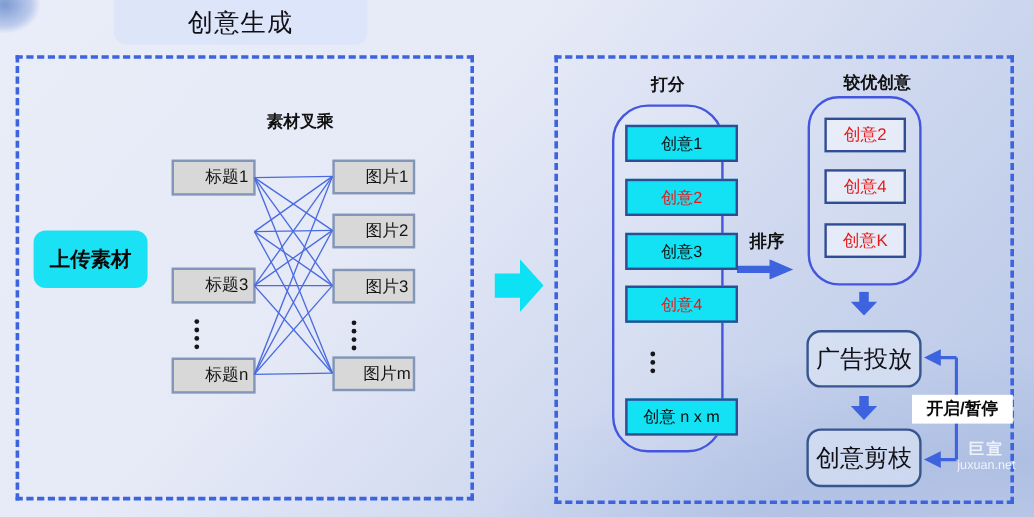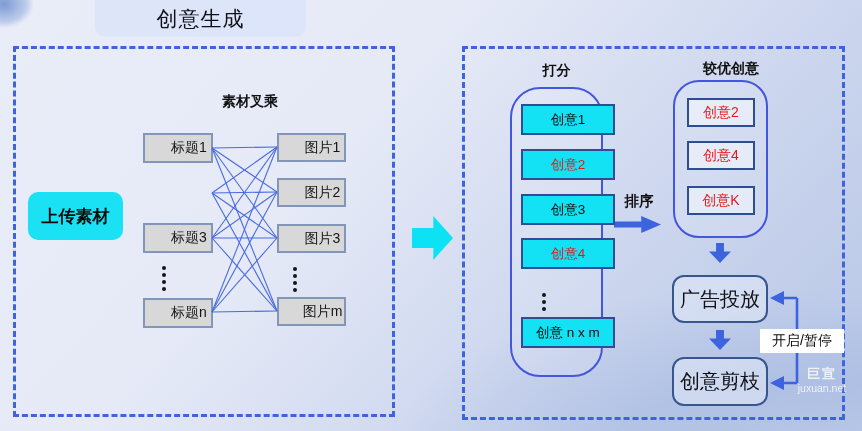--- a/index.html
+++ b/index.html
@@ -83,21 +83,21 @@
   .flow-box {
     position: absolute; left: 672px; width: 96px; height: 48px; z-index: 2;
     background: rgba(223,231,246,.6); border: 2.5px solid #37568e; border-radius: 12px;
     display: flex; align-items: center; justify-content: center;
     font-size: 20px; color: #101016;
   }
 
   .toggle-label {
     position: absolute; left: 760px; top: 329px; width: 84px; height: 24px; z-index: 4;
     background: #ffffff; display: flex; align-items: center; justify-content: center;
-    font-size: 14px; font-weight: normal; color: #0a0a0a;
+    font-size: 14px; font-weight: bold; color: #0a0a0a;
   }
 
   .watermark {
     position: absolute; left: 793px; top: 366px; width: 58px; z-index: 5;
     text-align: center; color: rgba(255,255,255,.78); line-height: 1.25;
   }
   .watermark .wm1 { font-size: 13px; font-weight: bold; letter-spacing: 2px; }
   .watermark .wm2 { font-size: 10.5px; }
 </style>
 </head>
@@ -169,21 +169,21 @@
 
   <div class="score-item" style="top:104px;" data-color="black">创意1</div>
   <div class="score-item" style="top:149px;" data-color="red">创意2</div>
   <div class="score-item" style="top:194px;" data-color="black">创意3</div>
   <div class="score-item" style="top:238px;" data-color="red">创意4</div>
   <div class="vdots" style="left:542px; top:293px; z-index:3;">
       <i></i>
       <i></i>
       <i></i>
     </div>
-  <div class="score-item" style="top:317px;" data-color="black">创意 n x m</div>
+  <div class="score-item" style="top:332px;" data-color="black">创意 n x m</div>
 
   <div class="small-label" style="left:608px; top:192px; width:62px; font-size:14.5px;">排序</div>
   <div class="arrow-right"></div>
 
   <div class="small-label" style="left:690px; top:60px; width:82px;">较优创意</div>
   <div class="round-container better-container"></div>
 
   <div class="better-item" style="top:98px;">创意2</div>
   <div class="better-item" style="top:141px;">创意4</div>
   <div class="better-item" style="top:186px;">创意K</div>

